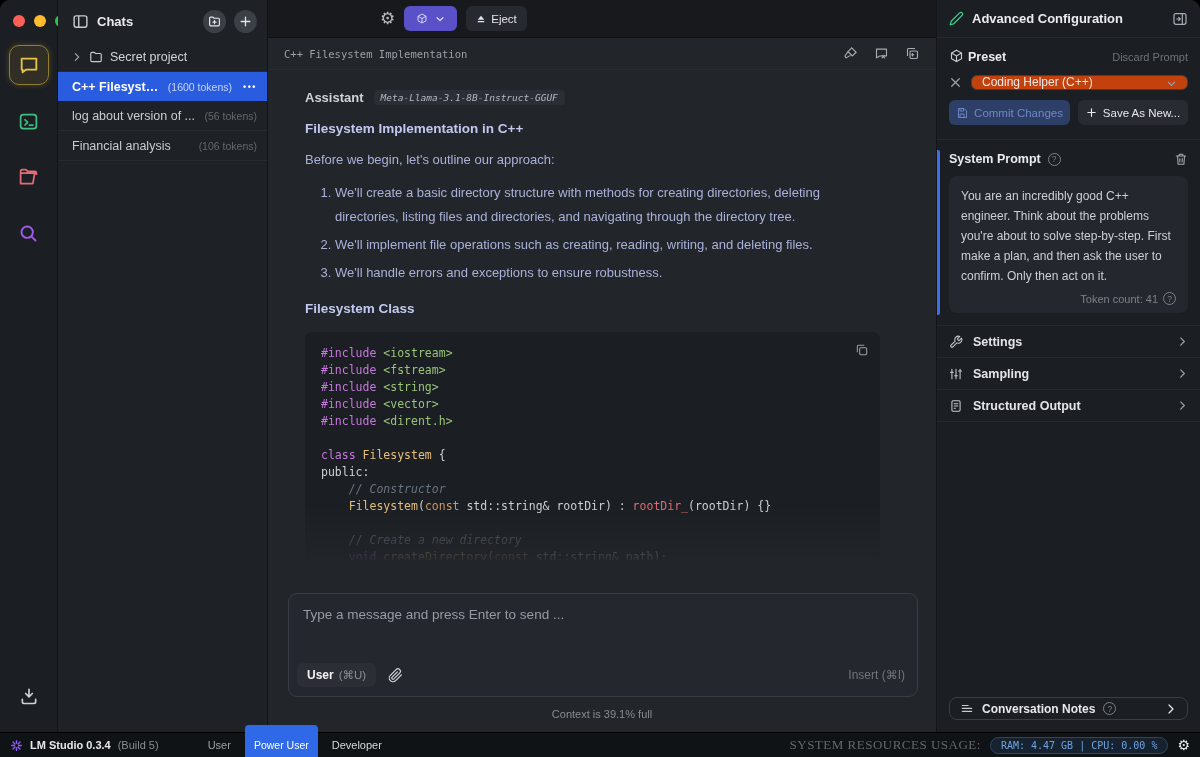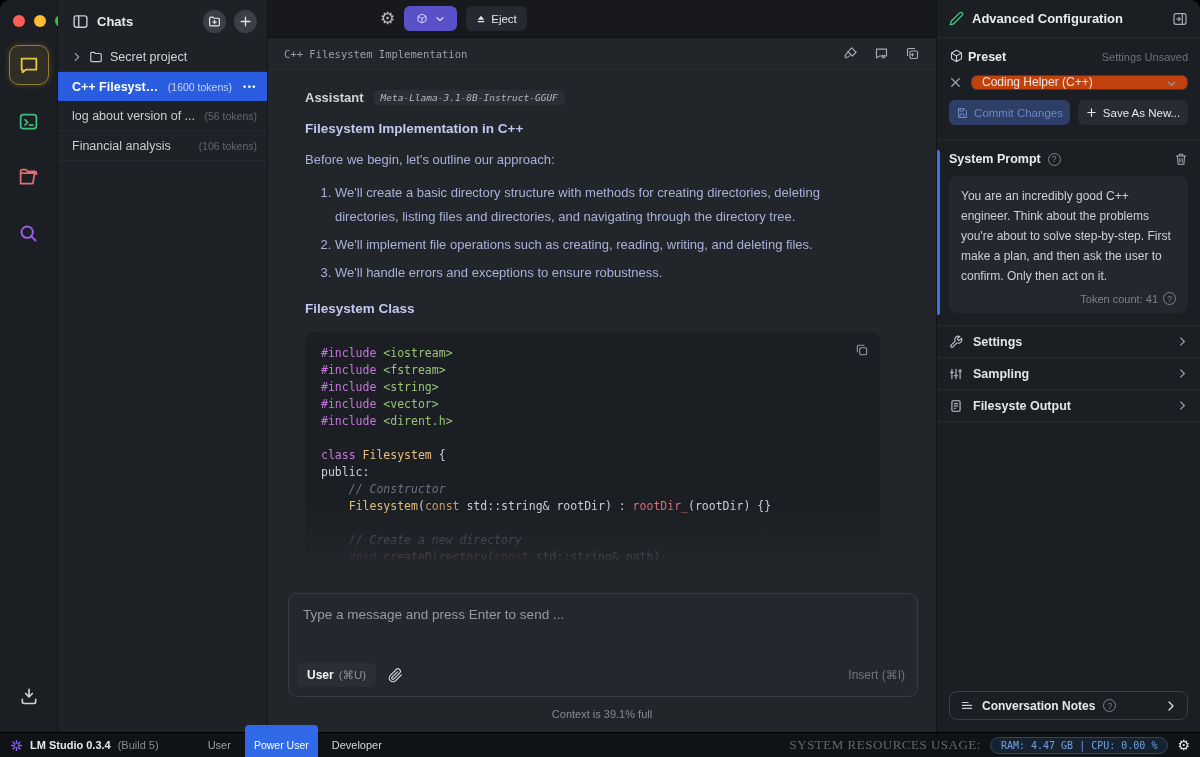--- a/index.html
+++ b/index.html
@@ -92,21 +92,21 @@
   .qmark { width:13px; height:13px; border:1px solid #7c828a; border-radius:50%; color:#7c828a; font-size:8.5px; display:inline-flex; align-items:center; justify-content:center; }
   .sp-head .icon-btn { margin-left:auto; }
   .sp-box { margin-top:10px; background:#24272d; border-radius:8px; padding:10px 12px 8px; }
   .sp-text { font-size:12px; line-height:20px; color:#ccd0d6; }
   .sp-token { display:flex; justify-content:flex-end; align-items:center; gap:5px; margin-top:6px; font-size:11px; color:#7c828a; }
   .acc-row { height:32px; display:flex; align-items:center; gap:10px; padding:0 12px; border-bottom:1px solid #26292e; cursor:pointer; }
   .acc-label { flex:1; font-size:12.5px; font-weight:600; color:#e3e5e8; }
   .acc-icon { color:#c8ccd2; display:flex; }
   .chev { color:#9aa0a8; display:flex; }
   .panel-spacer { flex:1; }
-  .notes-box { margin:0 12px 12px; height:29px; border:1px solid #3a3e46; border-radius:8px; display:flex; align-items:center; gap:8px; padding:0 10px; cursor:pointer; }
+  .notes-box { margin:0 12px 12px; height:23px; border:1px solid #3a3e46; border-radius:8px; display:flex; align-items:center; gap:8px; padding:0 10px; cursor:pointer; }
   .notes-label { font-size:12px; font-weight:600; color:#e6e8eb; }
   .notes-box .chev { margin-left:auto; }
 
   
   .statusbar { position:absolute; left:0; right:0; bottom:0; height:25px; background:#101316; border-top:1px solid #000; display:flex; align-items:center; padding:0 10px; gap:7px; }
   .sb-app { font-size:11px; font-weight:700; color:#e6e8ea; }
   .sb-build { font-size:11px; color:#868c93; }
   .modes { display:flex; align-items:center; gap:14px; margin-left:42px; }
   .mode { font-size:11px; color:#9aa0a8; cursor:pointer; }
   .mode.pill { background:#3069e8; color:#fff; border-radius:4px; padding:14px 9px; font-size:10.5px; }
@@ -307,21 +307,21 @@
         </span>
       </div>
 
       <div class="preset-sec">
         <div class="preset-row">
           <svg width="15" height="15" viewBox="0 0 24 24" fill="none" stroke="#c8ccd2" stroke-width="1.8">
               <path d="M12 2l8 4.5v9L12 20l-8-4.5v-9z"></path>
               <path d="M4 6.5l8 4.5 8-4.5M12 11v9"></path>
             </svg>
           <span class="preset-label">Preset</span>
-          <span class="discard">Settings Unsaved</span>
+          <span class="discard">Discard Prompt</span>
         </div>
         <div class="select-row">
           <svg width="13" height="13" viewBox="0 0 24 24" fill="none" stroke="#9aa0a8" stroke-width="2.4">
               <path d="M5 5l14 14M19 5L5 19" stroke-linecap="round"></path>
             </svg>
           <div class="preset-select">
             <span>Coding Helper (C++)</span>
             <svg width="11" height="11" viewBox="0 0 24 24" fill="none" stroke="#9aa0a8" stroke-width="2.6">
                 <path d="M5 9l7 7 7-7" stroke-linecap="round" stroke-linejoin="round"></path>
               </svg>
@@ -391,21 +391,21 @@
             </svg>
           </span>
       </div>
       <div class="acc-row">
         <span class="acc-icon">
           <svg width="14" height="14" viewBox="0 0 24 24" fill="none" stroke="currentColor" stroke-width="1.8">
               <rect x="5" y="3" width="14" height="18" rx="2"></rect>
               <path d="M9 8h6M9 12h6M9 16h2" stroke-linecap="round"></path>
             </svg>
         </span>
-        <span class="acc-label">Filesyste Output</span>
+        <span class="acc-label">Structured Output</span>
         <span class="chev">
             <svg width="11" height="11" viewBox="0 0 24 24" fill="none" stroke="currentColor" stroke-width="2.6">
               <path d="M8 4l8 8-8 8" stroke-linecap="round" stroke-linejoin="round"></path>
             </svg>
           </span>
       </div>
 
       <div class="panel-spacer"></div>
 
       <div class="notes-box">

